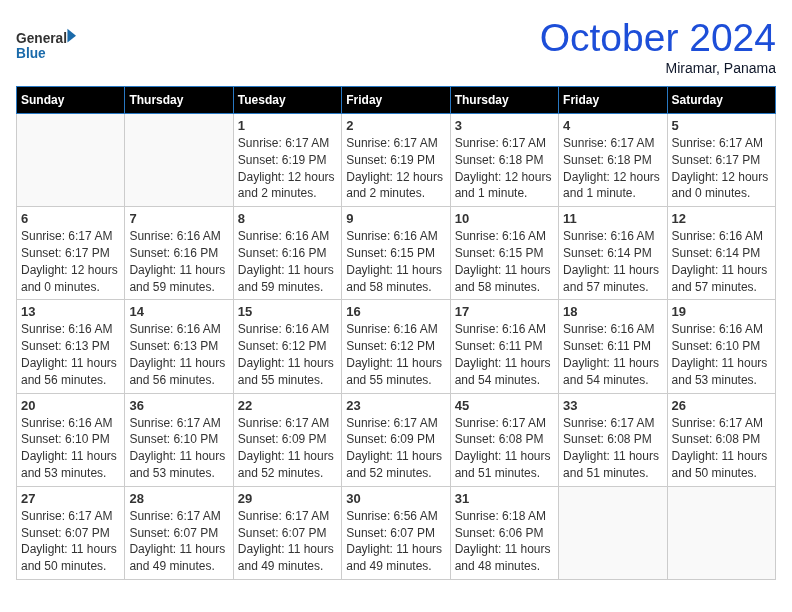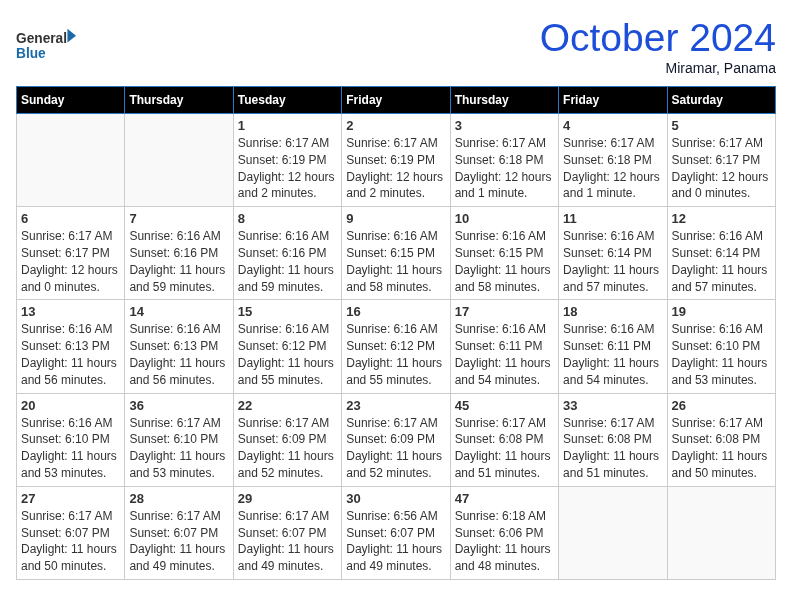--- a/index.html
+++ b/index.html
@@ -285,21 +285,21 @@
 Sunset: 6:07 PM
 Daylight: 11 hours and 49 minutes.</div>
         </td>
         <td>
           <span class="day-number">30</span>
           <div class="cell-text">Sunrise: 6:56 AM
 Sunset: 6:07 PM
 Daylight: 11 hours and 49 minutes.</div>
         </td>
         <td>
-          <span class="day-number">47</span>
+          <span class="day-number">31</span>
           <div class="cell-text">Sunrise: 6:18 AM
 Sunset: 6:06 PM
 Daylight: 11 hours and 48 minutes.</div>
         </td>
         <td class="empty"></td>
         <td class="empty"></td>
       </tr>
     </tbody>
 </table>
 

